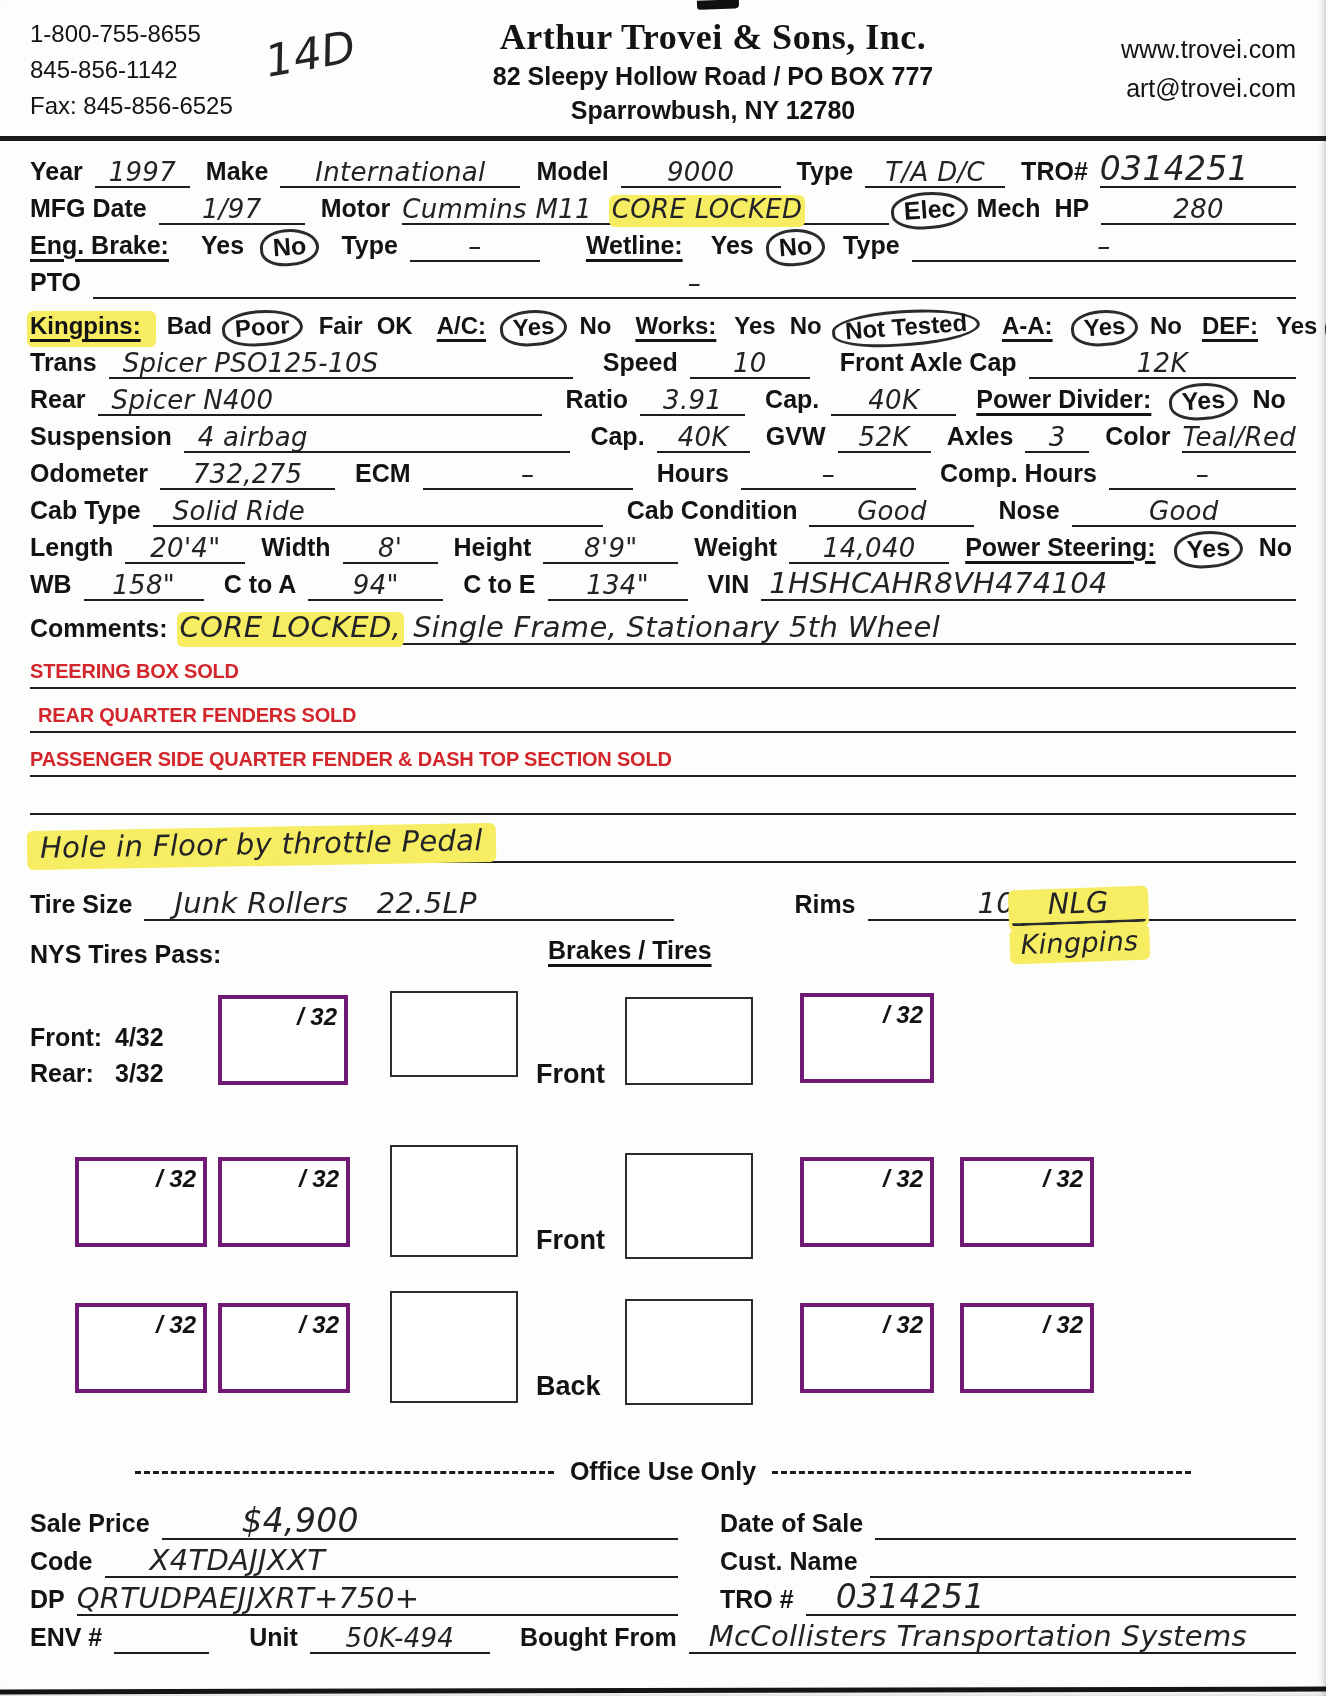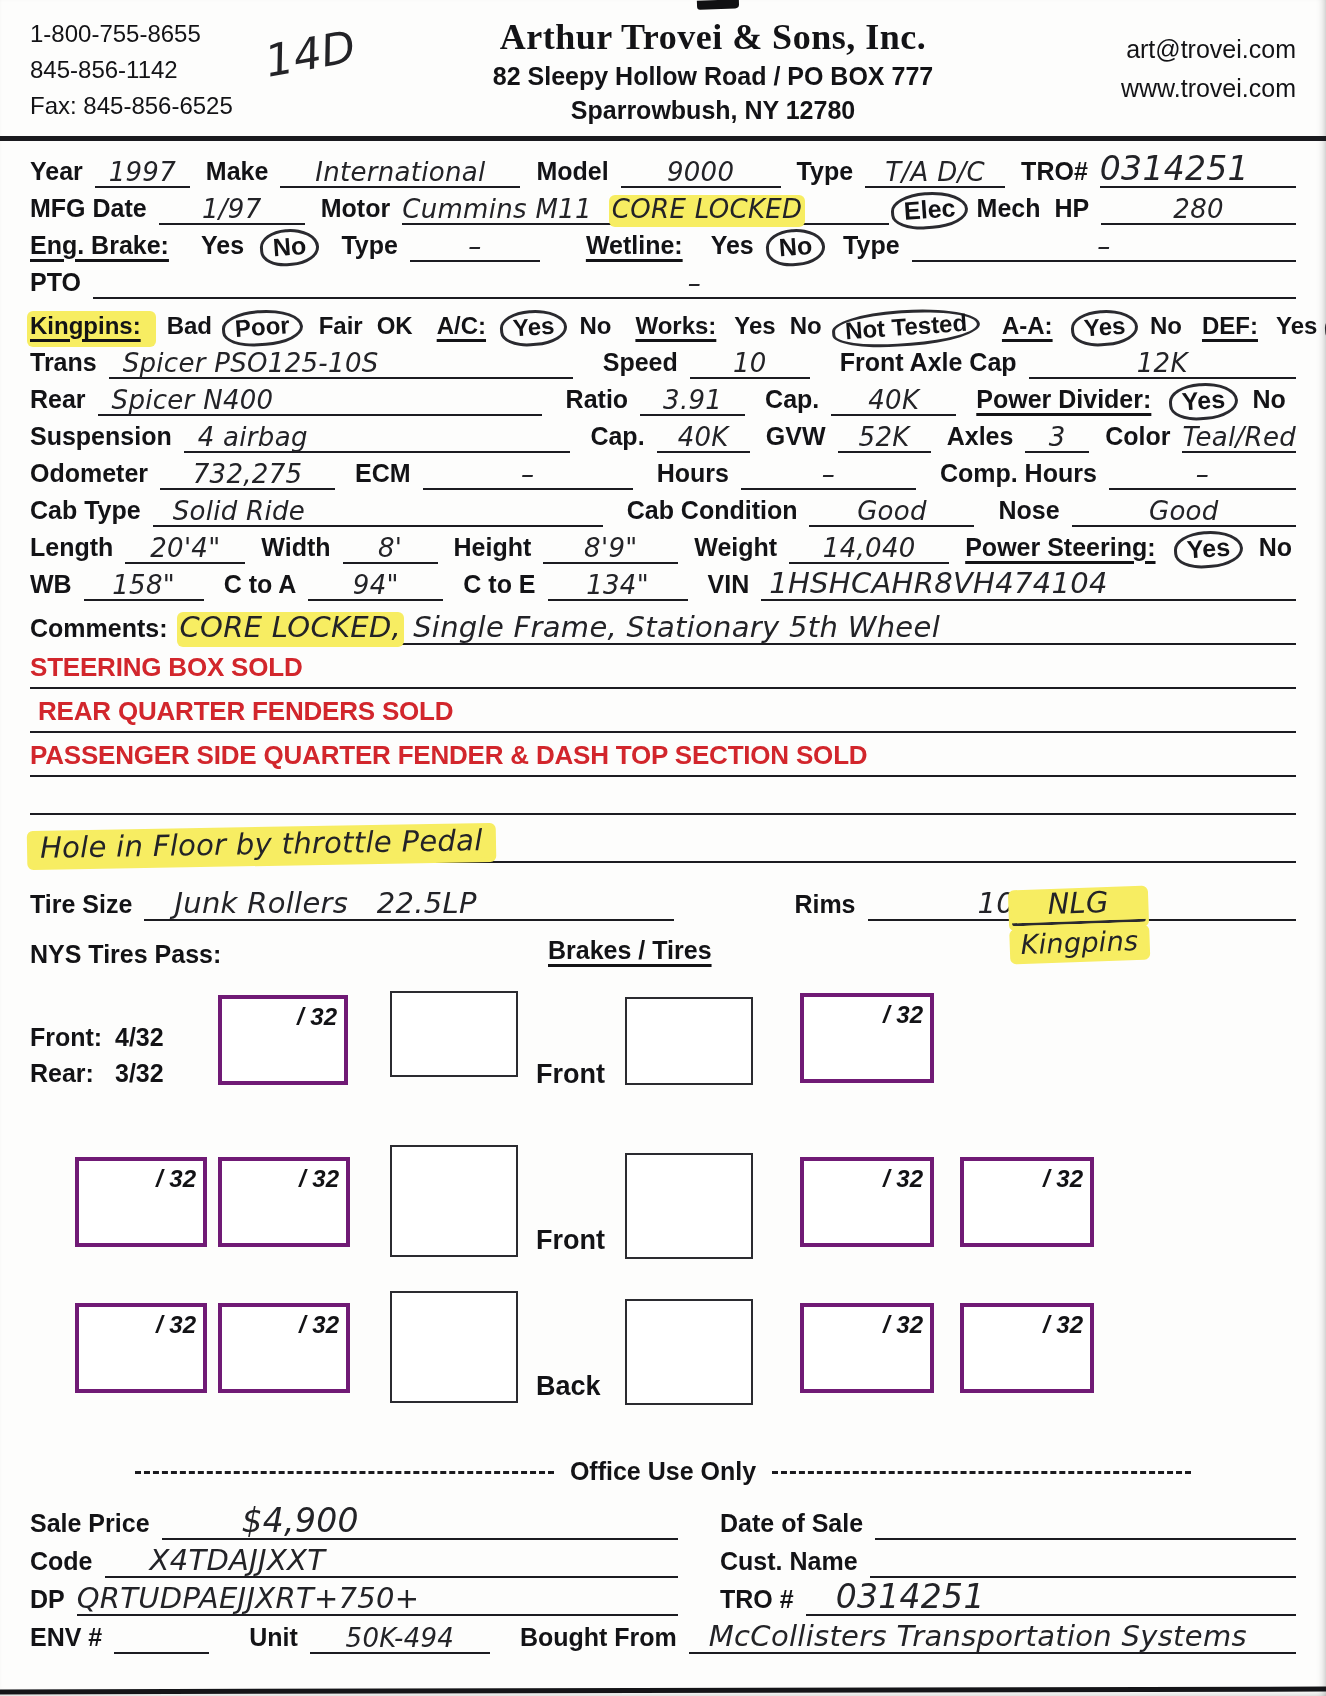--- a/index.html
+++ b/index.html
@@ -24,21 +24,21 @@
   .ulbl{text-decoration:underline;text-decoration-thickness:2.5px;text-underline-offset:5px;}
   .fld{border-bottom:2.5px solid #1c1c21;display:flex;align-items:flex-end;justify-content:center;min-height:30px;padding-bottom:1px;}
   .fld.left{justify-content:flex-start;}
   .flx{flex:1;}
   .hw{font-family:"DejaVu Sans",sans-serif;font-style:italic;font-weight:500;font-size:26px;
       color:#232327;line-height:1;white-space:pre;letter-spacing:.3px;}
   .hw-lg{font-size:29px;} .hw-xl{font-size:33px;}
   .hl{background:#f7ed62;box-shadow:0 2px 0 3px #f7ed62;border-radius:3px;}
   .circ{display:inline-block;border:3px solid #2a2a2f;border-radius:48% 55% 50% 46%;
         padding:1px 10px 4px;margin:0 2px -5px;transform:rotate(-4deg);line-height:1.05;}
-  .red{color:#d2262c;font-weight:700;font-size:26px;letter-spacing:-.2px;padding-bottom:4px;}
+  .red{color:#d2262c;font-weight:700;font-size:20px;letter-spacing:-.2px;padding-bottom:4px;}
   .cline{border-bottom:2.5px solid #1c1c21;display:flex;align-items:flex-end;}
   
   .w65{width:65px}.w95{width:95px}.w105{width:105px}.w120{width:120px}.w125{width:125px}
   .w130{width:130px}.w135{width:135px}.w140{width:140px}.w150{width:150px}.w160{width:160px}
   .w165{width:165px}.w175{width:175px}.w180{width:180px}.w200{width:200px}.w210{width:210px}
   .w240{width:240px}.w380{width:380px}.w430{width:430px}.w450{width:450px}.w500{width:500px}
   .ml6{margin-left:6px}.ml8{margin-left:8px}.ml10{margin-left:10px}.ml12{margin-left:12px}
   .ml14{margin-left:14px}.ml16{margin-left:16px}.ml20{margin-left:20px}.ml24{margin-left:24px}
   .ml30{margin-left:30px}.ml40{margin-left:40px}.ml46{margin-left:46px}
   
@@ -82,22 +82,22 @@
     </div>
     <div class="hdr-note">
       <span class="hw note14d">14D</span>
     </div>
     <div class="hdr-center">
       <div class="company">Arthur Trovei &amp; Sons, Inc.</div>
       <div class="addr">82 Sleepy Hollow Road / PO BOX 777</div>
       <div class="addr">Sparrowbush, NY 12780</div>
     </div>
     <div class="hdr-right">
+      <div>www.trovei.com</div>
       <div>art@trovei.com</div>
-      <div>www.trovei.com</div>
     </div>
   </div>
   <div class="rule-thick"></div>
 
   <div class="form">
 
     <div class="frow">
       <span class="lbl">Year</span>
       <span class="fld w95">
           <span class="hw">1997</span>

